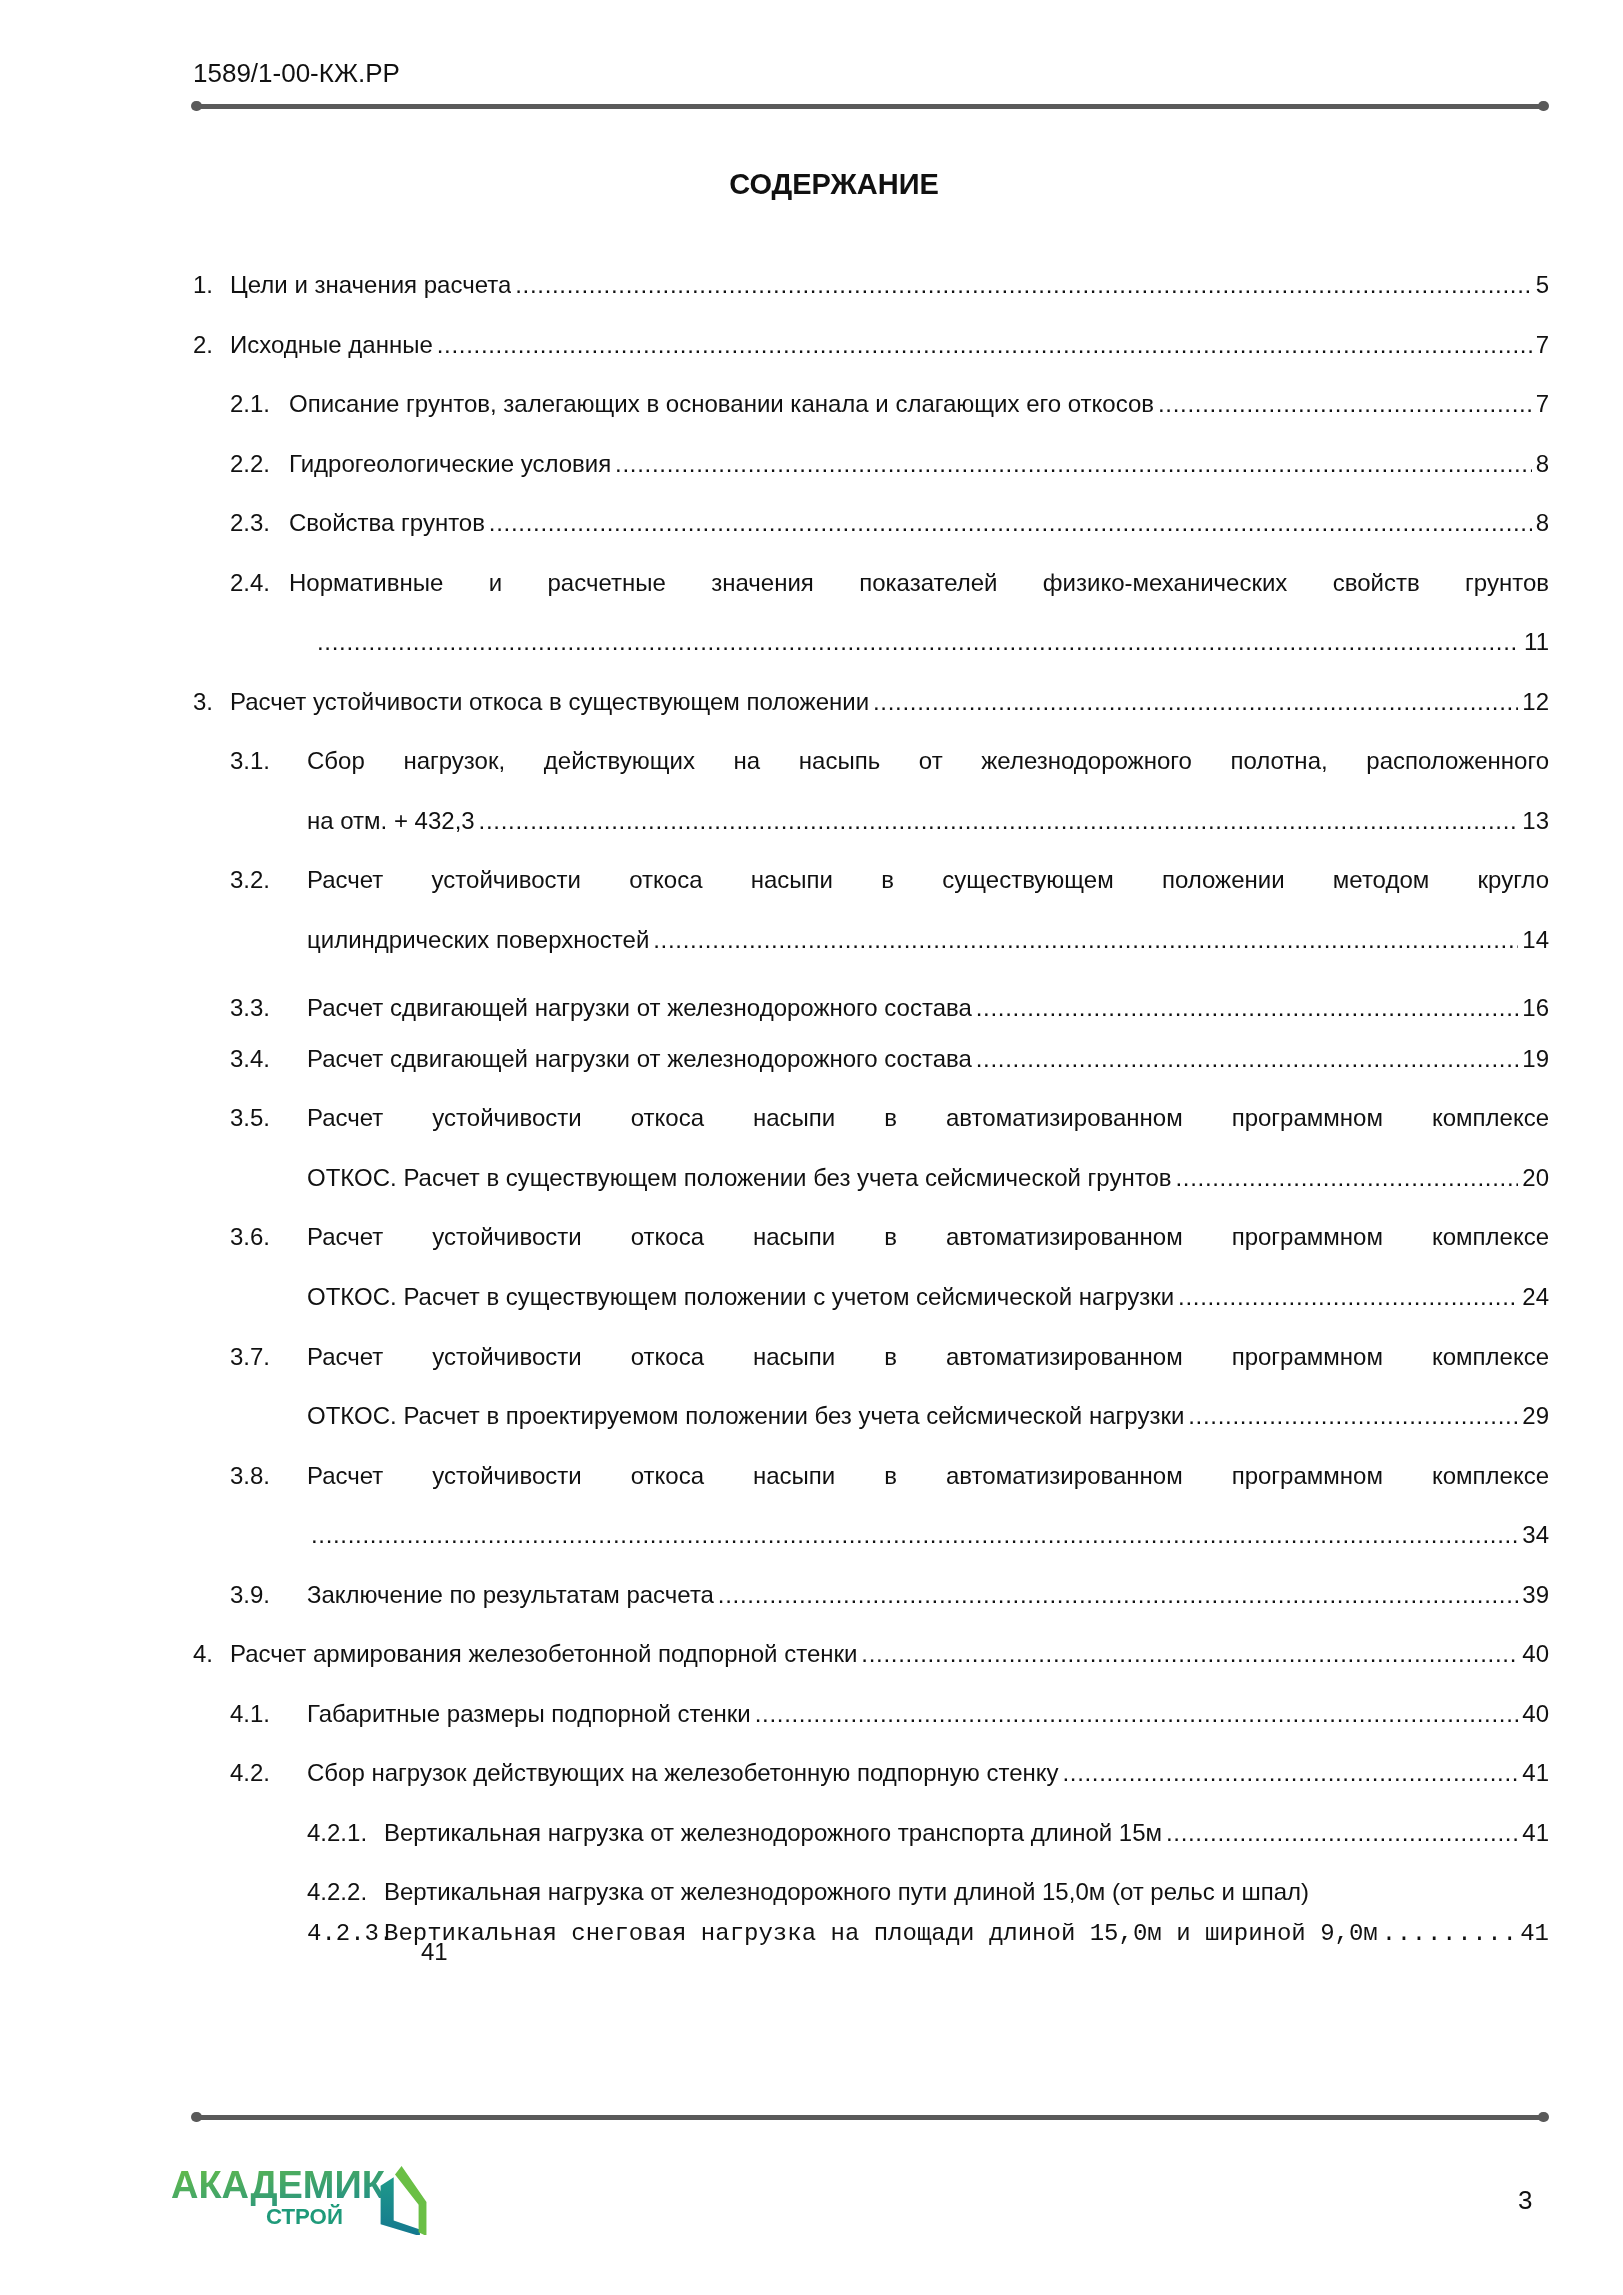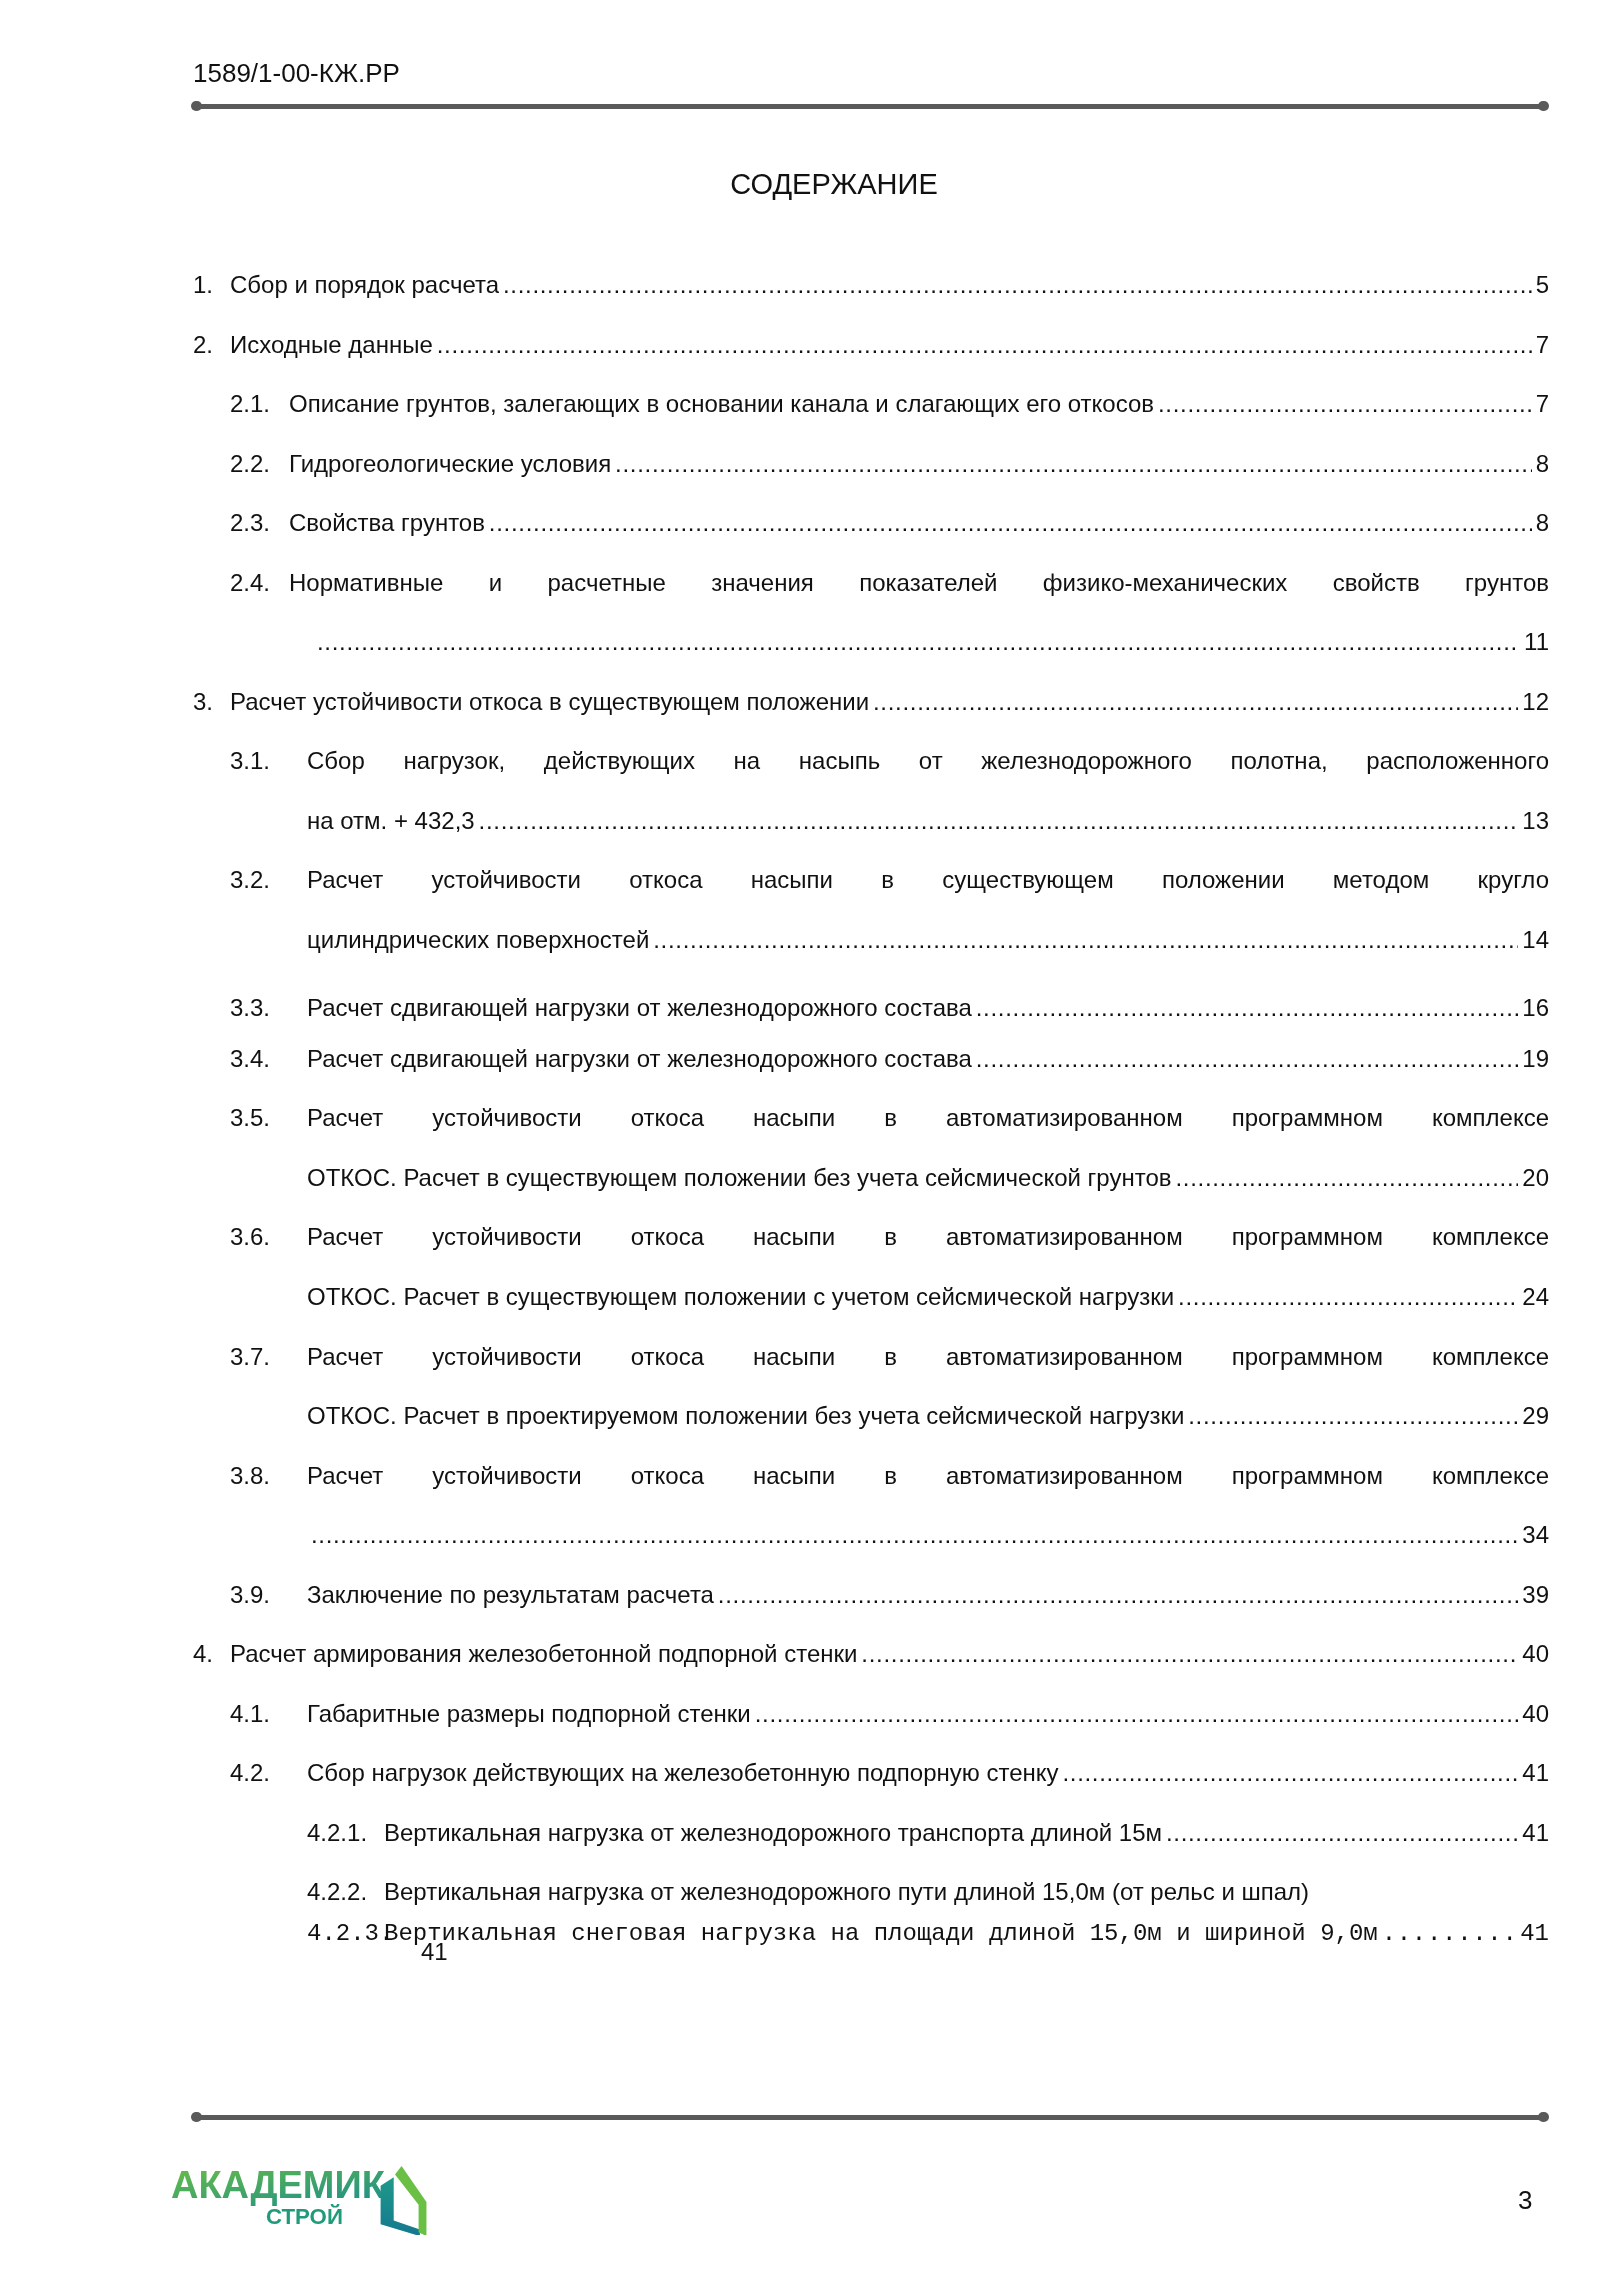--- a/index.html
+++ b/index.html
@@ -4,21 +4,21 @@
 <style>
   html, body { margin: 0; padding: 0; background: #ffffff; }
   body { width: 1624px; height: 2295px; position: relative; overflow: hidden;
          font-family: "Liberation Sans", sans-serif; color: #111; }
   .doc-code { position: absolute; left: 193px; top: 58px; font-size: 26px; letter-spacing: 0; }
   .rule { position: absolute; height: 4.6px; background: #5a5a5a; border-radius: 2.6px; }
   .rule .dot { position: absolute; top: -3.3px; width: 10.5px; height: 10.5px; border-radius: 50%; background: #5a5a5a; }
   .rule .dot.l { left: -3.9px; }
   .rule .dot.r { right: -3.9px; }
   .title { position: absolute; left: 0; width: 100%; top: 168px; text-align: center;
-           font-weight: normal; font-size: 29px; padding-left: 44px; box-sizing: border-box; }
+           font-weight: bold; font-size: 29px; padding-left: 44px; box-sizing: border-box; }
   .toc { position: absolute; left: 193px; top: 265px; width: 1356px; }
   .line { position: absolute; height: 39px; font-size: 24px; line-height: 39px; white-space: nowrap; display: flex; }
   .num { display: inline-block; }
   .txt { overflow: hidden; }
   .fill { flex: 1; overflow: hidden; position: relative; margin: 0 3.9px; }
   .fill::before { content: "......................................................................................................................................................................................................................................................................................................................................"; position: absolute; left: 0; letter-spacing: 0.7px; }
   .pg { text-align: right; }
   .justify { text-align: justify; text-align-last: justify; }
   .logo { position: absolute; left: 171px; top: 2156px; width: 262px; height: 79px; }
   .page-num { position: absolute; left: 1518px; top: 2185px; font-size: 26px; }
@@ -31,21 +31,21 @@
   <span class="dot l"></span>
   <span class="dot r"></span>
 </div>
 
 <div class="title">СОДЕРЖАНИЕ</div>
 
 <div class="toc">
 
   <div class="line" style="top:0; left:0; width:1356px;">
     <span class="num" style="width:37px">1.</span>
-    <span class="txt">Сбор и порядок расчета</span>
+    <span class="txt">Цели и значения расчета</span>
     <span class="fill"></span>
     <span class="pg">5</span>
   </div>
 
   <div class="line" style="top:60px; left:0; width:1356px;">
     <span class="num" style="width:37px">2.</span>
     <span class="txt">Исходные данные</span>
     <span class="fill"></span>
     <span class="pg">7</span>
   </div>

